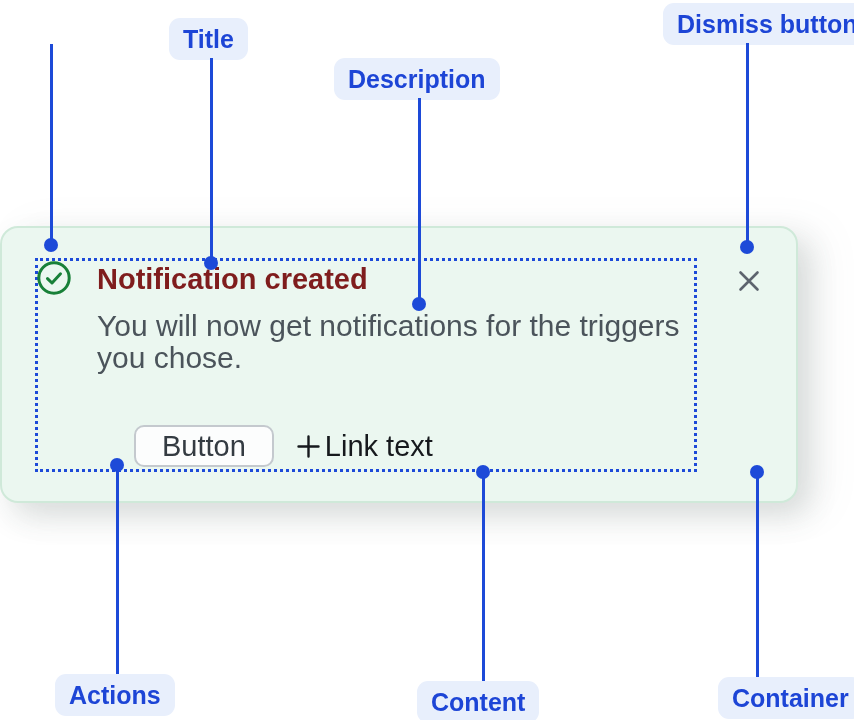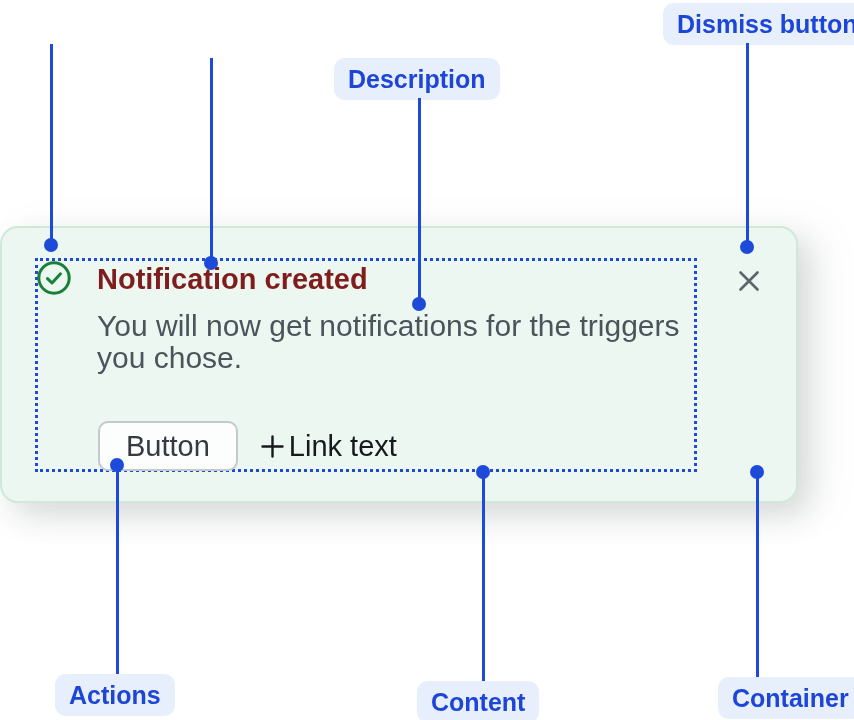--- a/index.html
+++ b/index.html
@@ -52,31 +52,32 @@
     color: #4b545b;
   }
   .toast-actions {
     position: absolute;
     left: 96px; top: 193px;
     display: flex;
     align-items: center;
     height: 50px;
   }
   .toast-button {
-    height: 50px;
+    height: 42px;
     padding: 0 26px;
     background: #fcfdfd;
     border: 2px solid #c4c9ce;
     border-radius: 10px;
     font-family: "Liberation Sans", sans-serif;
     font-size: 29px;
     color: #343b42;
     display: flex;
     align-items: center;
     cursor: pointer;
+    margin-left: 36px;
   }
   .toast-link {
     display: flex;
     align-items: center;
     margin-left: 22px;
     gap: 4px;
     font-size: 29px;
     font-weight: 500;
     color: #16191d;
     cursor: pointer;
@@ -180,20 +181,21 @@
 
     <button class="dismiss-btn">
       <span style="display:flex;">
         <svg width="26" height="26" viewBox="0 0 26 26" fill="none">
           <path d="M4.5 4.5 L21.5 21.5 M21.5 4.5 L4.5 21.5" stroke="#5d646e" stroke-width="2.6" stroke-linecap="round"></path>
         </svg>
       </span>
     </button>
   </div>
 
+  <div class="pill pill-title">Title</div>
   <div class="pill pill-description">Description</div>
   <div class="pill pill-dismiss">Dismiss button</div>
   <div class="pill pill-actions">Actions</div>
   <div class="pill pill-content">Content</div>
   <div class="pill pill-container">Container</div>
 
   <div class="lead lead-icon"></div>
   <div class="lead lead-title"></div>
   <div class="lead lead-description"></div>
   <div class="lead lead-dismiss"></div>

